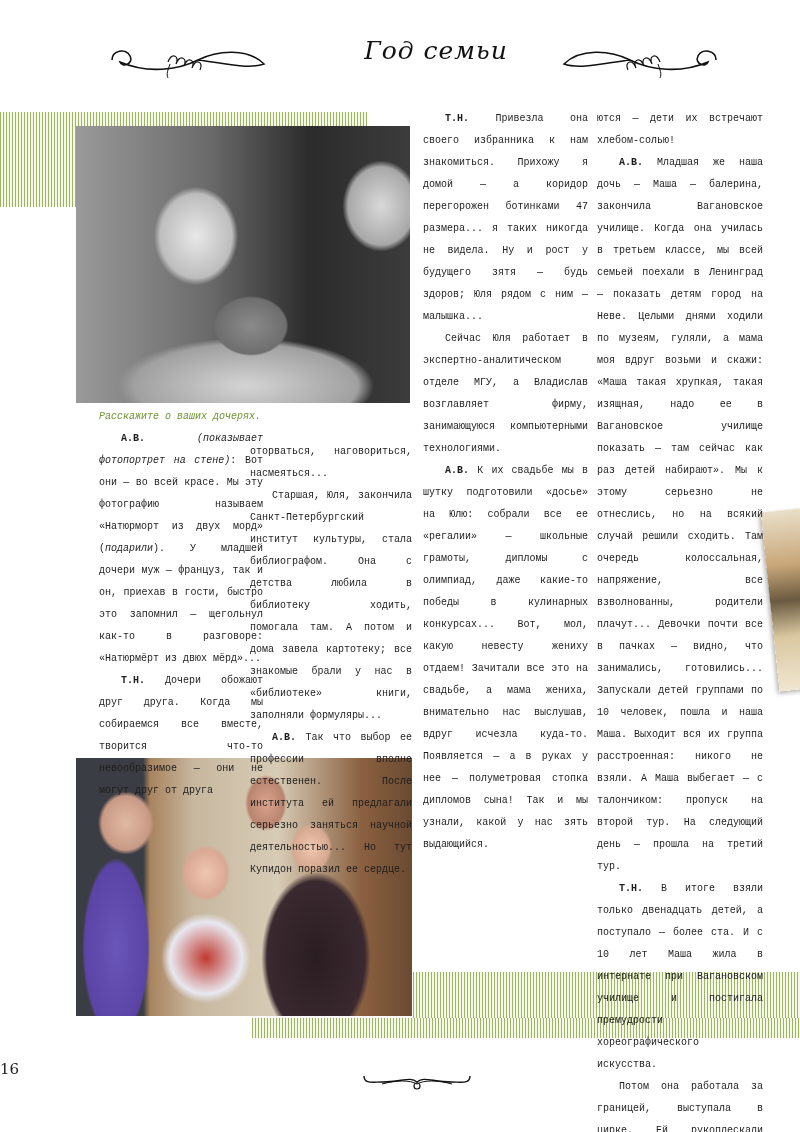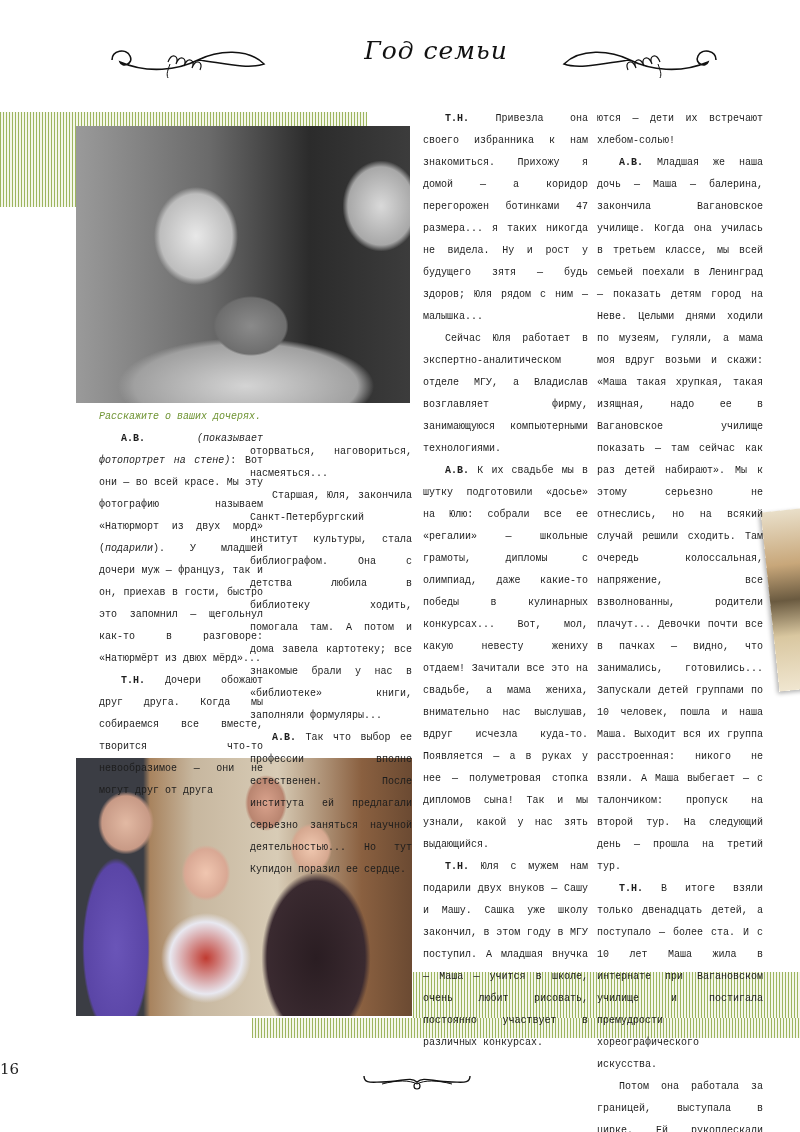--- a/index.html
+++ b/index.html
@@ -76,21 +76,20 @@
 <div class="col col2">
   <p class="noind"><span>оторваться, наговориться, насмеяться...</span></p>
   <p><span>Старшая, Юля, закончила Санкт-Петербургский институт культуры, стала библиографом. Она с детства любила в библиотеку ходить, помогала там. А потом и дома завела картотеку; все знакомые брали у нас в «библиотеке» книги, заполняли формуляры...</span></p>
   <p><span class="spk">А.В.</span><span> Так что выбор ее профессии вполне естественен. После института ей предлагали серьезно заняться научной деятельностью... Но тут Купидон поразил ее сердце.</span></p>
 </div>
 
 <div class="col col3">
   <p><span class="spk">Т.Н.</span><span> Привезла она своего избранника к нам знакомиться. Прихожу я домой — а коридор перегорожен ботинками 47 размера... я таких никогда не видела. Ну и рост у будущего зятя — будь здоров; Юля рядом с ним — малышка...</span></p>
   <p><span>Сейчас Юля работает в экспертно-аналитическом отделе МГУ, а Владислав возглавляет фирму, занимающуюся компьютерными технологиями.</span></p>
   <p><span class="spk">А.В.</span><span> К их свадьбе мы в шутку подготовили «досье» на Юлю: собрали все ее «регалии» — школьные грамоты, дипломы с олимпиад, даже какие-то победы в кулинарных конкурсах... Вот, мол, какую невесту жениху отдаем! Зачитали все это на свадьбе, а мама жениха, внимательно нас выслушав, вдруг исчезла куда-то. Появляется — а в руках у нее — полуметровая стопка дипломов сына! Так и мы узнали, какой у нас зять выдающийся.</span></p>
-  <p><span class="spk">Т.Н.</span><span> Юля с мужем нам подарили двух внуков — Сашу и Машу. Сашка уже школу закончил, в этом году в МГУ поступил. А младшая внучка — Маша — учится в школе, очень любит рисовать, постоянно участвует в различных конкурсах.</span></p>
 </div>
 
 <div class="col col4">
   <p class="noind"><span>ются — дети их встречают хлебом-солью!</span></p>
   <p><span class="spk">А.В.</span><span> Младшая же наша дочь — Маша — балерина, закончила Вагановское училище. Когда она училась в третьем классе, мы всей семьей поехали в Ленинград — показать детям город на Неве. Целыми днями ходили по музеям, гуляли, а мама моя вдруг возьми и скажи: «Маша такая хрупкая, такая изящная, надо ее в Вагановское училище показать — там сейчас как раз детей набирают». Мы к этому серьезно не отнеслись, но на всякий случай решили сходить. Там очередь колоссальная, напряжение, все взволнованны, родители плачут... Девочки почти все в пачках — видно, что занимались, готовились... Запускали детей группами по 10 человек, пошла и наша Маша. Выходит вся их группа расстроенная: никого не взяли. А Маша выбегает — с талончиком: пропуск на второй тур. На следующий день — прошла на третий тур.</span></p>
   <p><span class="spk">Т.Н.</span><span> В итоге взяли только двенадцать детей, а поступало — более ста. И с 10 лет Маша жила в интернате при Вагановском училище и постигала премудрости хореографического искусства.</span></p>
   <p><span>Потом она работала за границей, выступала в цирке. Ей рукоплескали полмира, у нас целая кипа иностранных газет с ее фотографиями и восторженными отзывами. А пять лет назад она вышла замуж за француза. Сейчас они жи-</span></p>
 </div>
 
 <div class="page-num">16</div>

